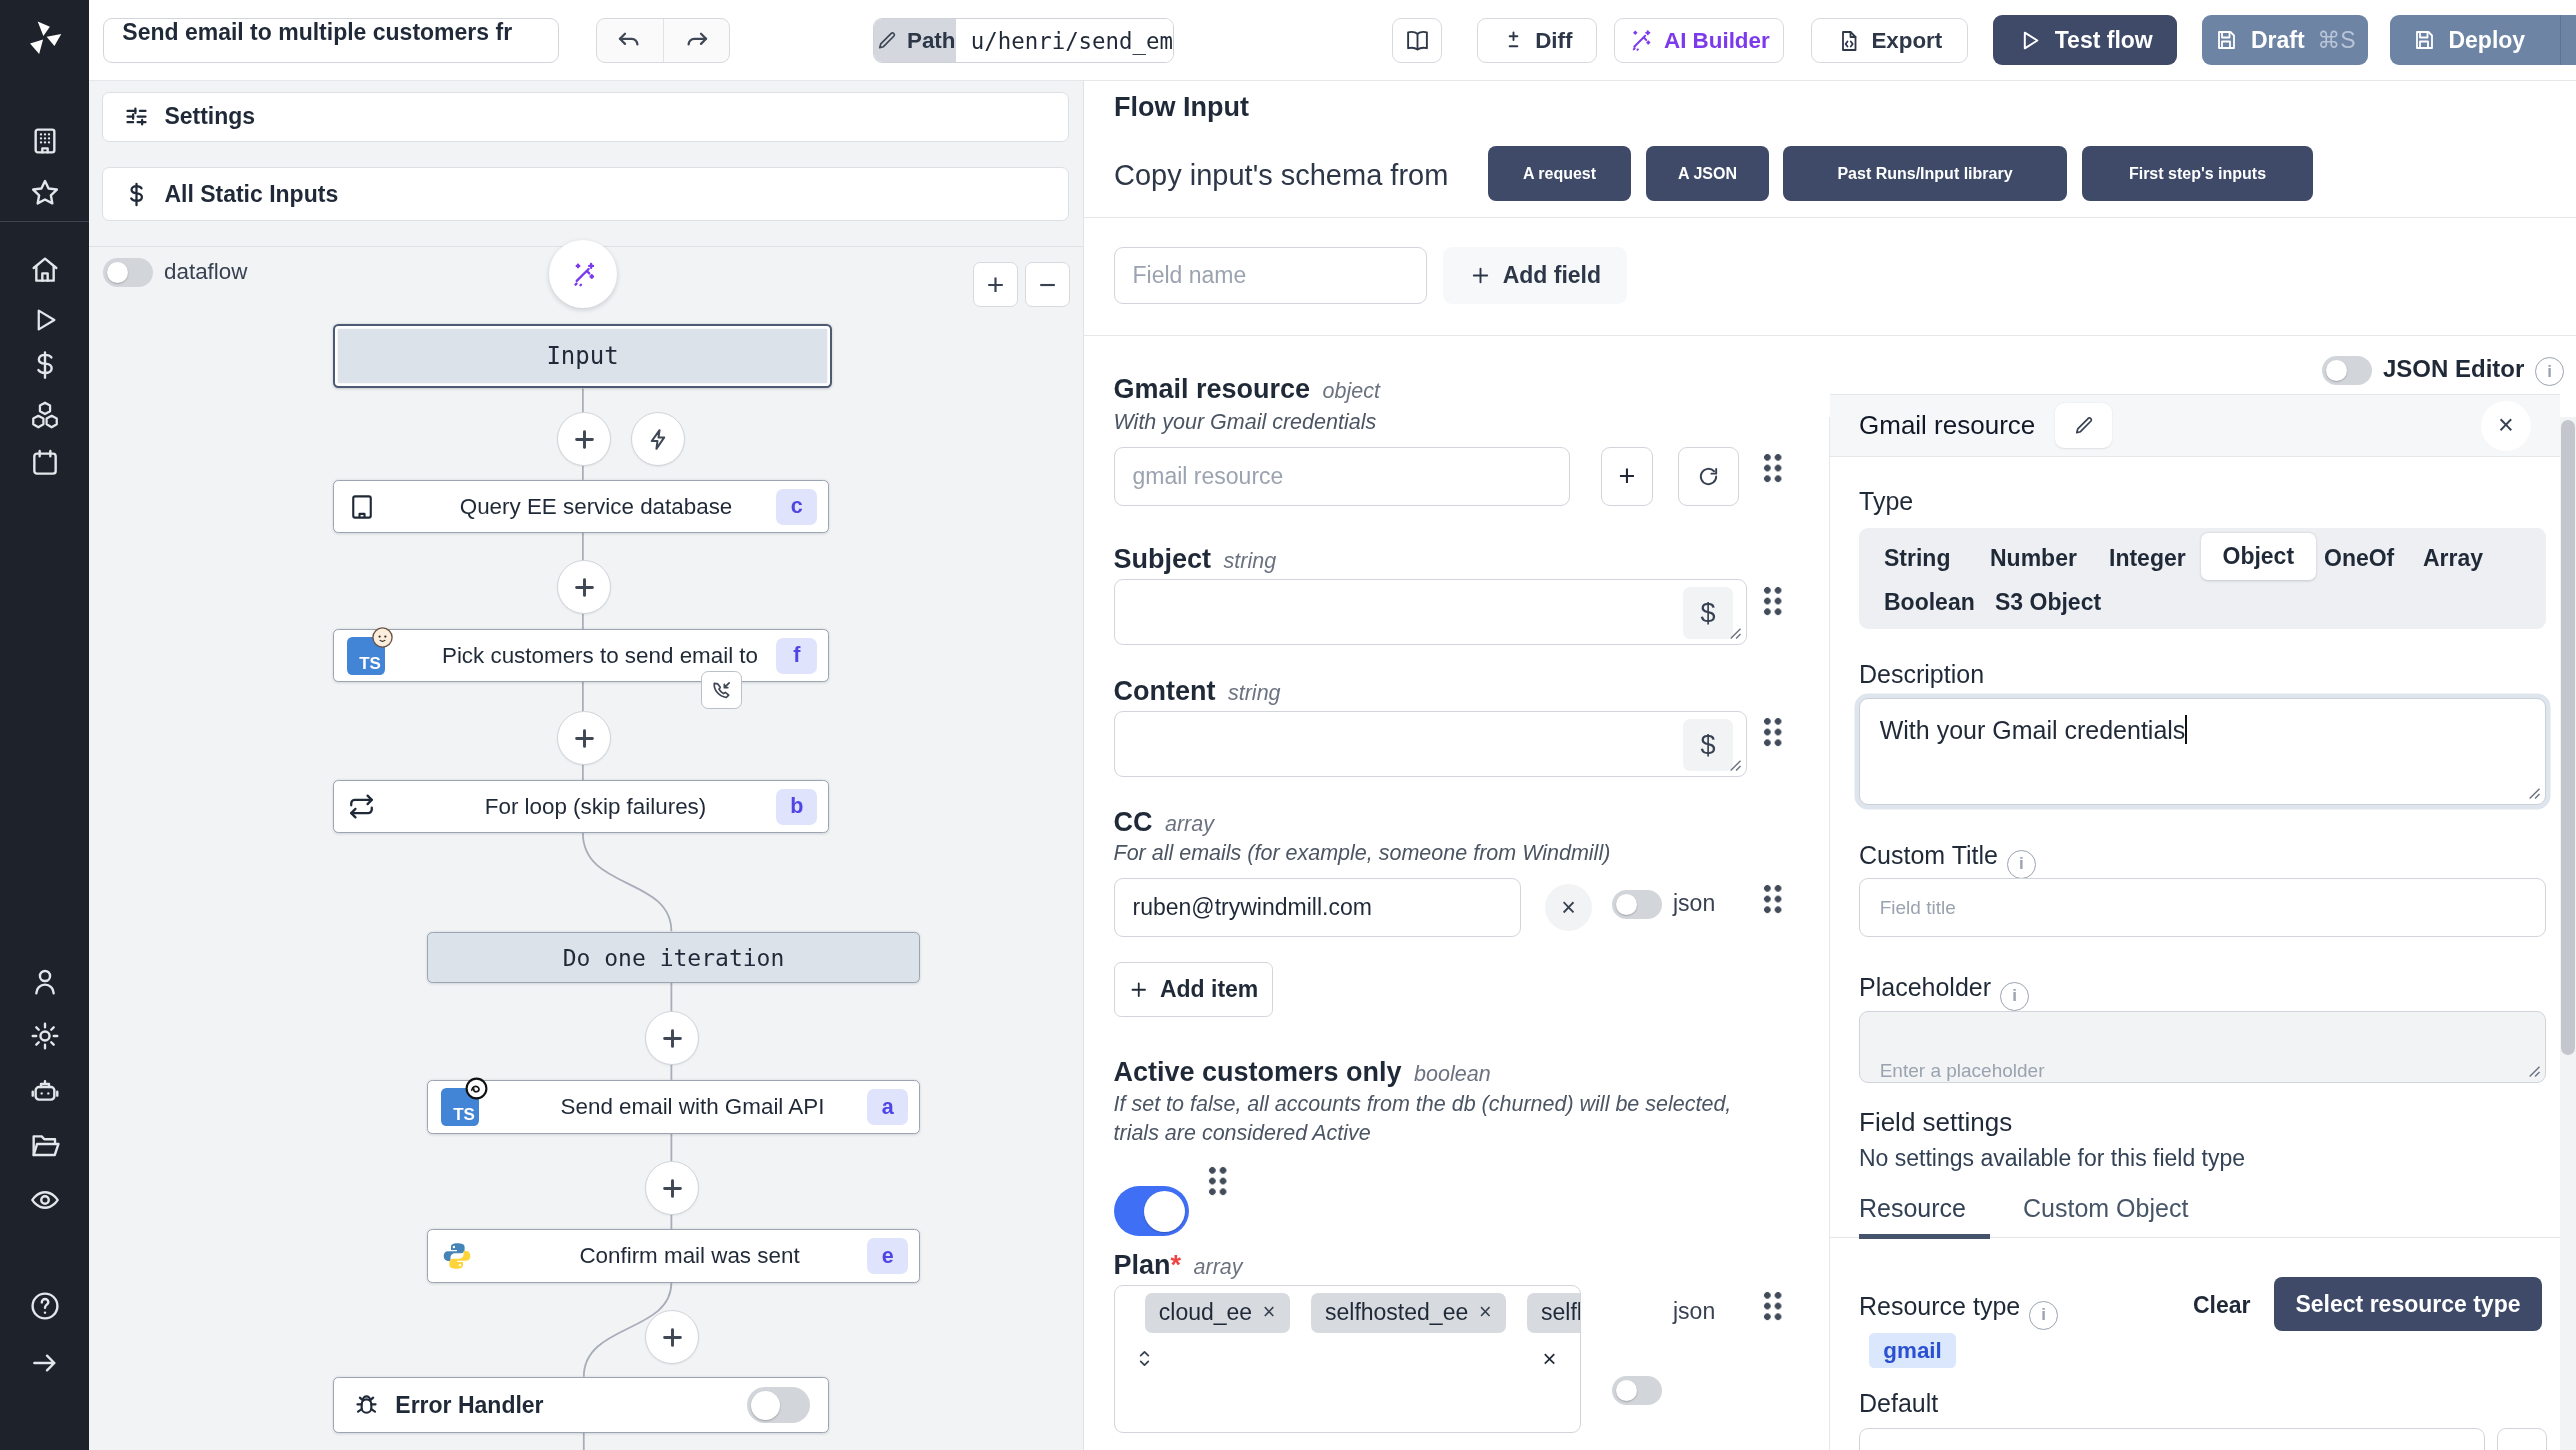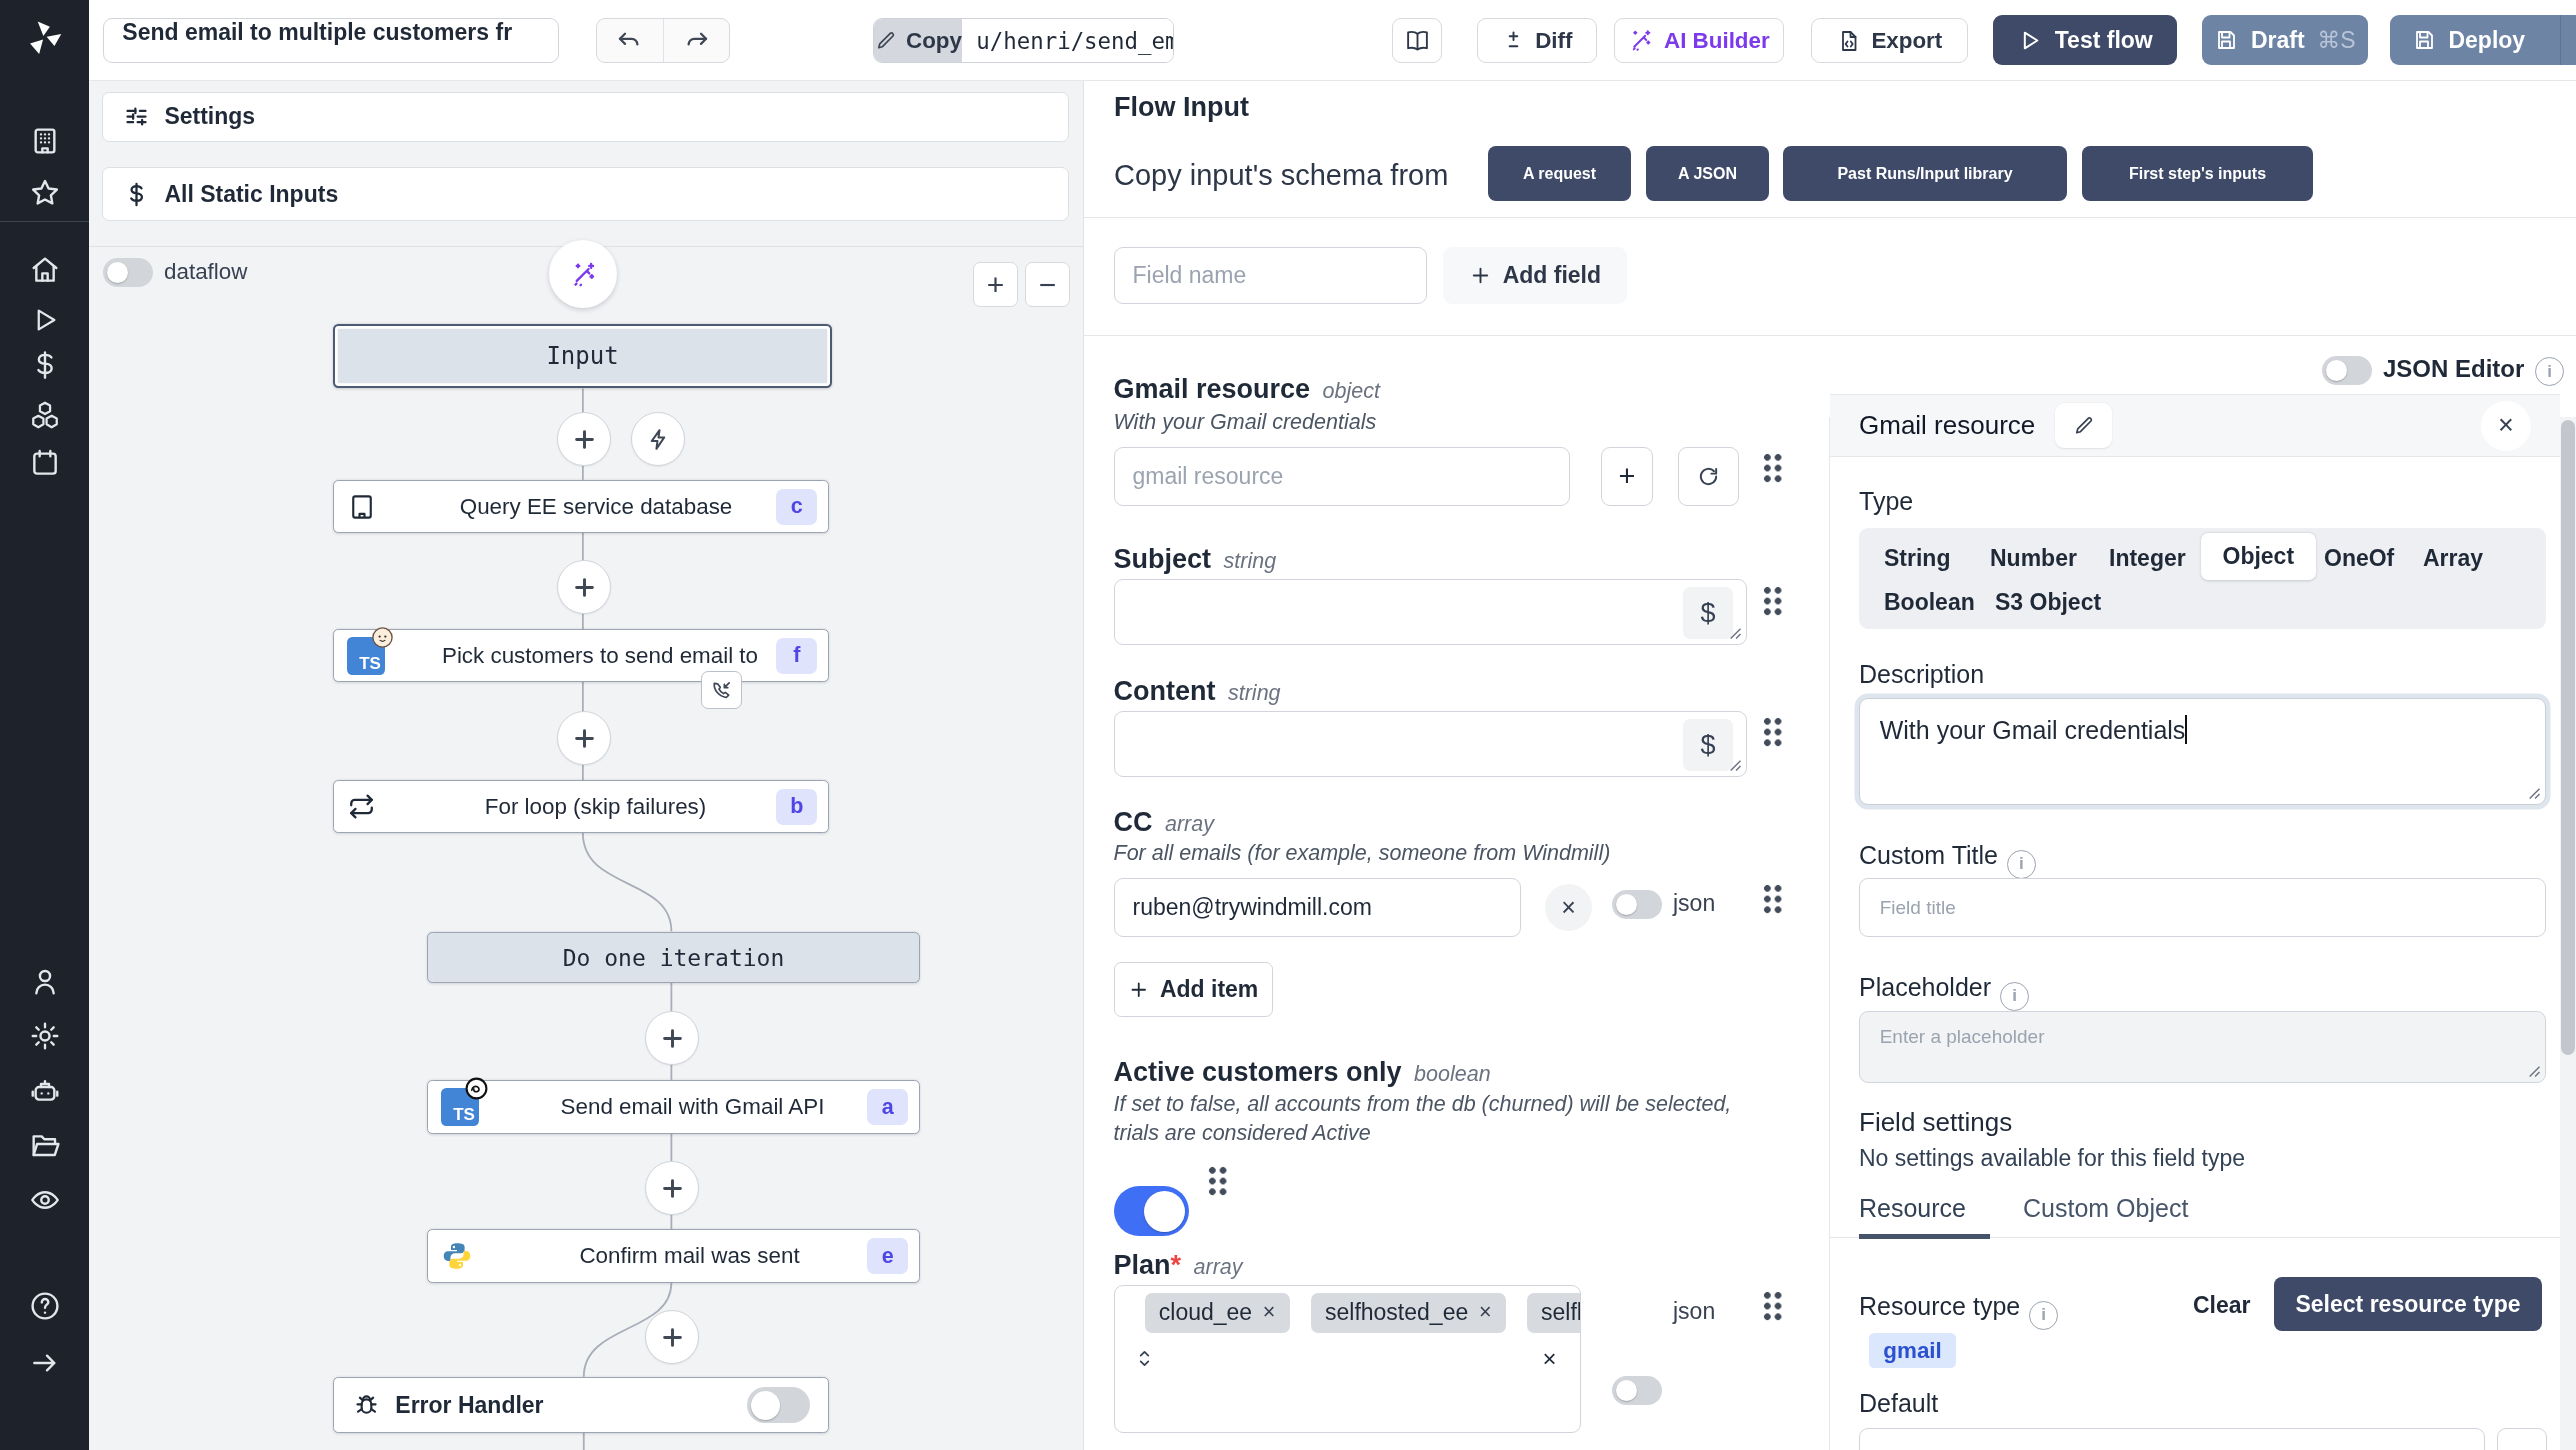--- a/index.html
+++ b/index.html
@@ -177,21 +177,21 @@
             <path d="M16 6l4.5 4.5L16 15"></path>
             <path d="M20.5 10.5H10a5 5 0 00-5 5"></path>
           </svg>
       </div>
     </div>
     <div class="abs" style="left:784px;top:18px;width:301px;height:45px;border-radius:9px;overflow:hidden;display:flex;border:0.9px solid #cfd3d9">
       <div style="width:100px;background:#d4d8de;display:flex;align-items:center;justify-content:center;gap:9px;font-size:22.4px;font-weight:700;color:#2d3748">
         <svg viewBox="0 0 24 24" width="23" height="23" fill="none" stroke="#3f4754" stroke-width="1.8" stroke-linejoin="round">
             <path d="M5 19.5l1-4L17 4.5a2 2 0 012.8 2.8L8.8 18.5z"></path>
           </svg>
-        <span>Copy</span>
+        <span>Path</span>
       </div>
       <div style="flex:1;background:#fff;display:flex;align-items:center;padding-left:14.3px">
         <span class="mono" style="font-size:22.4px;color:#1f2937">u/henri/send_em</span>
       </div>
     </div>
     <div class="abs tb-btn" style="left:1303px;top:18px;width:50px;height:45px">
       <svg viewBox="0 0 24 24" width="25" height="25" fill="none" stroke="#2d3748" stroke-width="1.8" stroke-linejoin="round">
           <path d="M12 5.5C10.5 4.3 8.6 3.7 6.3 3.7c-1.2 0-2.3.2-3.3.5v15.2c1-.3 2.1-.5 3.3-.5 2.3 0 4.2.6 5.7 1.8 1.5-1.2 3.4-1.8 5.7-1.8 1.2 0 2.3.2 3.3.5V4.2c-1-.3-2.1-.5-3.3-.5-2.3 0-4.2.6-5.7 1.8z"></path>
           <path d="M12 5.5v14.7"></path>
         </svg>
@@ -587,21 +587,21 @@
   <div class="abs rlabel" style="left:1859px;top:841px"><span>Custom Title</span><span class="info-i">
         <span>i</span>
       </span></div>
   <div class="rinput" style="left:1859px;top:878px;width:687px;height:59px">
       <span class="ph">Field title</span>
     </div>
 
   <div class="abs rlabel" style="left:1859px;top:973px"><span>Placeholder</span><span class="info-i">
         <span>i</span>
       </span></div>
-  <div class="rinput" style="left:1859px;top:1011px;width:687px;height:72px;background:#f1f3f5;align-items:flex-start;padding-top:14.3px">
+  <div class="rinput" style="left:1859px;top:1011px;width:687px;height:72px;background:#f1f3f5;align-items:flex-end;padding-top:14.3px">
     <span class="ph">Enter a placeholder</span>
     <svg class="corner" width="14.3" height="14.3" viewBox="0 0 16 16">
         <path d="M3 14L14 3M9 14l5-5" stroke="#6b7280" stroke-width="1.6"></path>
       </svg>
   </div>
 
   <div class="abs" style="left:1859px;top:1107px;font-size:26px;color:#1f2937">Field settings</div>
   <div class="abs" style="left:1859px;top:1145px;font-size:23px;color:#334155">No settings available for this field type</div>
 
   <div class="abs" style="left:1859px;top:1194px;font-size:25px;color:#334155;font-weight:500">Resource</div>

